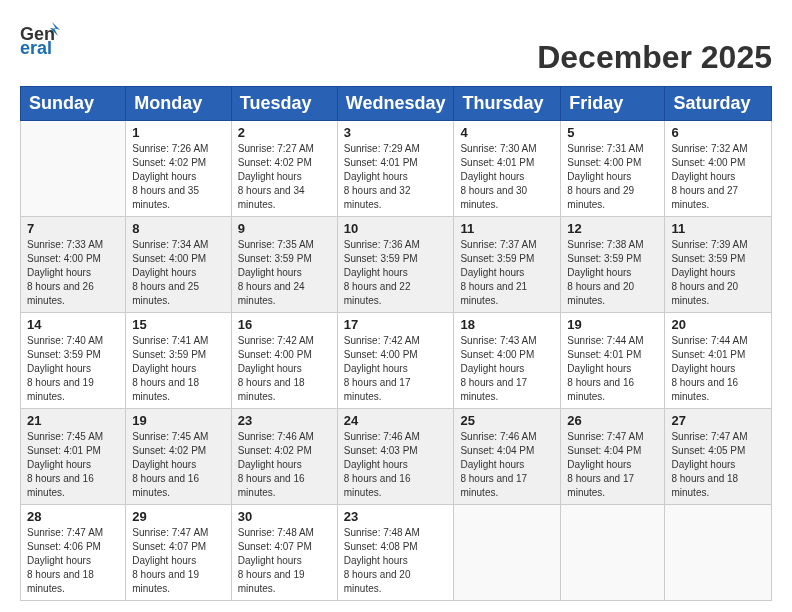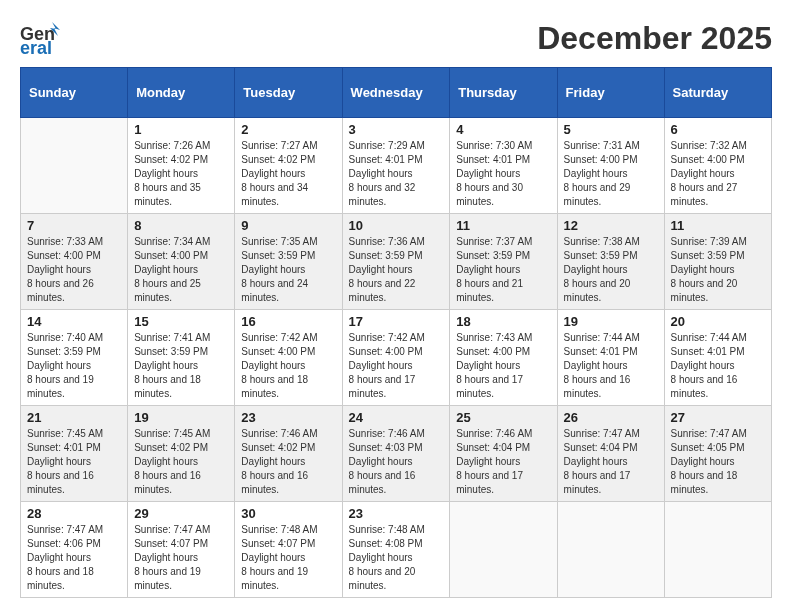--- a/index.html
+++ b/index.html
@@ -21,42 +21,43 @@
       flex-direction: column;
       align-items: flex-start;
     }
     .logo-wrapper {
       display: flex;
       align-items: center;
       gap: 4px;
     }
     .title-section {
       text-align: right;
+      margin-top: 19px;
     }
     .month-title {
       font-size: 32px;
       font-weight: bold;
       color: #333;
     }
     .location {
       font-size: 14px;
       color: #555;
       margin-top: 2px;
     }
     .calendar {
       width: 100%;
       border-collapse: collapse;
       border: 1px solid #ccc;
     }
     .calendar th {
       background-color: #2962b5;
       color: white;
       text-align: left;
-      padding: 17px 8px;
-      font-size: 13px;
+      padding: 6px 8px;
+      font-size: 18px;
       font-weight: bold;
       border: 1px solid #1a4a9a;
     }
     .calendar td {
       border: 1px solid #ccc;
       vertical-align: top;
       padding: 4px 6px;
       width: 108px;
       min-height: 80px;
       font-size: 10.5px;

